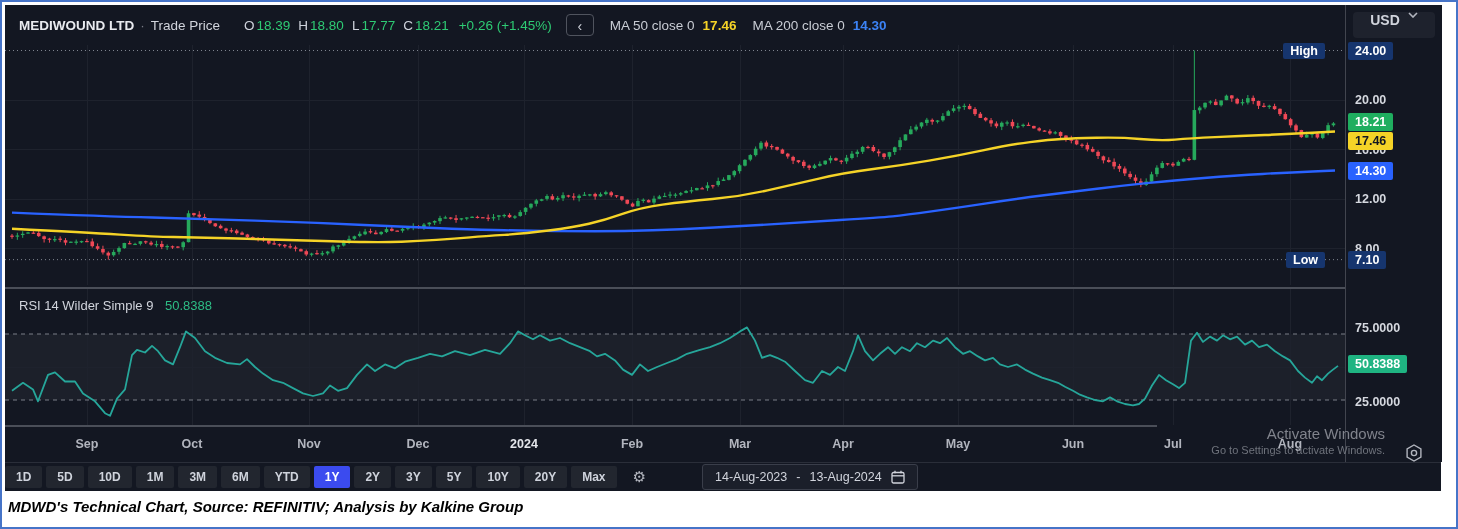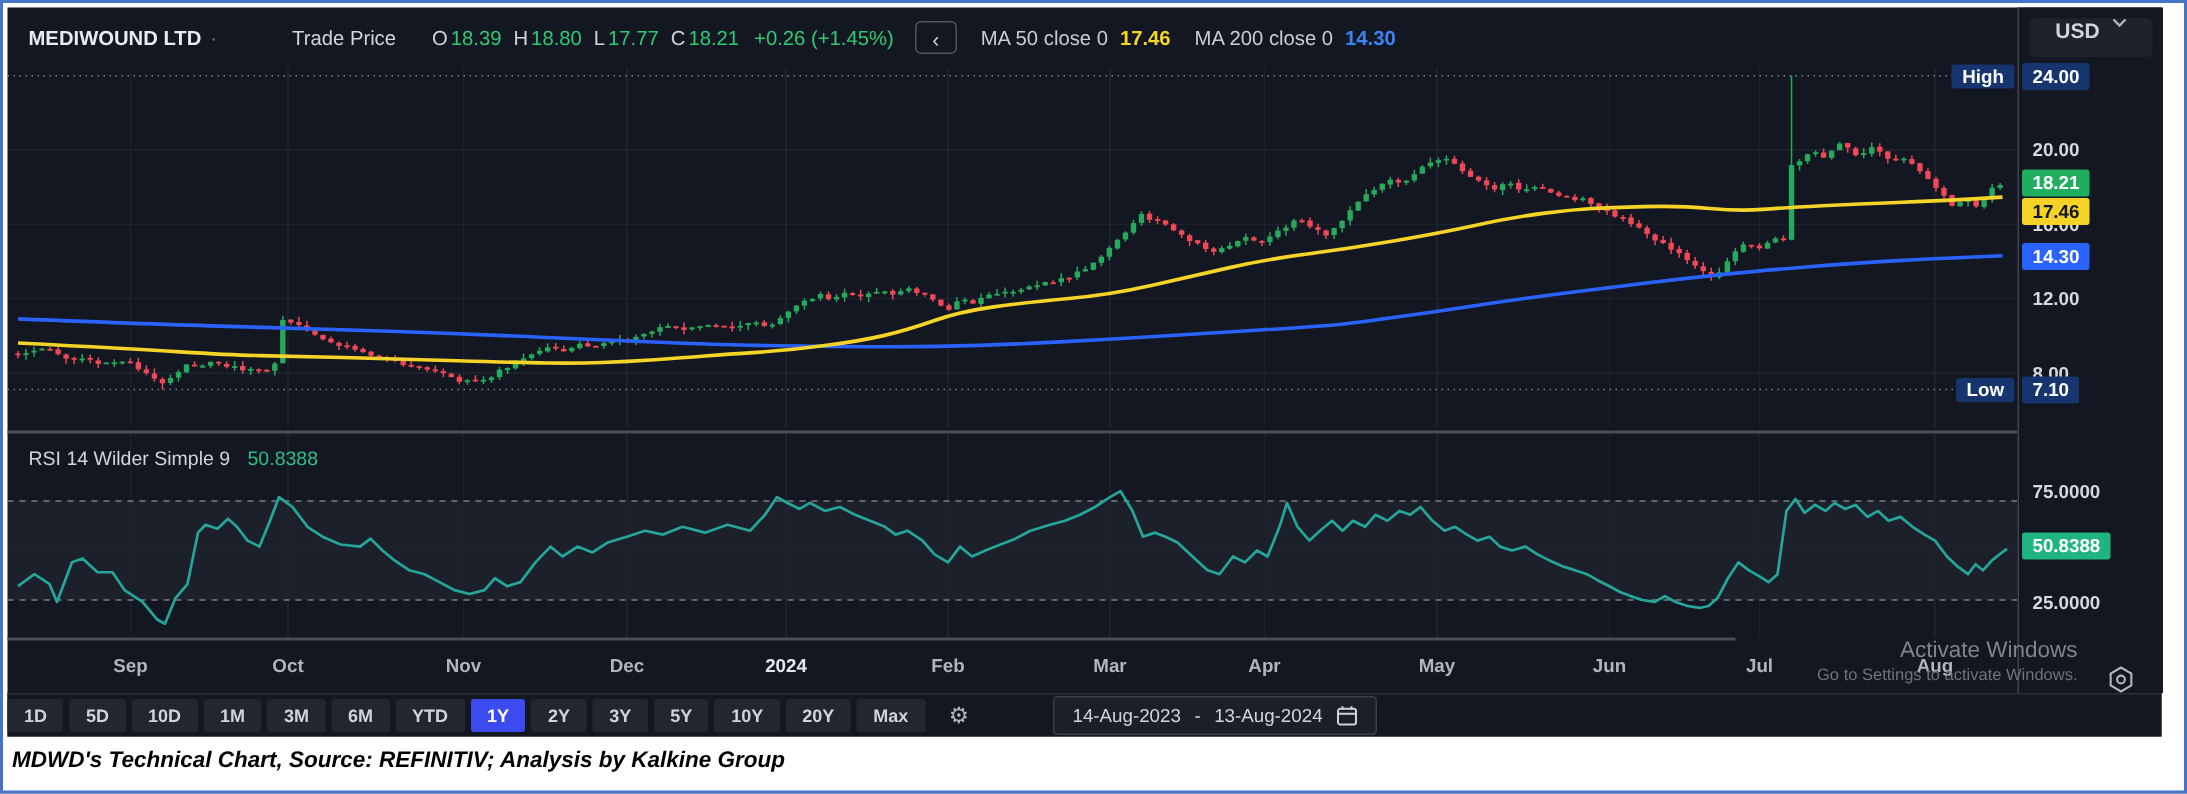--- a/index.html
+++ b/index.html
@@ -5,21 +5,21 @@
   html,body{margin:0;padding:0;background:#ffffff;width:1458px;height:529px;overflow:hidden;
     font-family:"Liberation Sans","DejaVu Sans",sans-serif;}
   .frame{position:absolute;inset:0;border:2px solid #4674c8;pointer-events:none;z-index:50;}
   .chart-app{position:absolute;left:5px;top:5px;width:1436px;height:486px;background:#131722;color:#d1d4dc;}
 
   
   .hdr{position:absolute;left:0;top:0;width:1340px;height:40px;display:flex;align-items:center;
        padding-left:14px;font-size:13.5px;white-space:nowrap;}
   .hdr .sym{color:#e8eaef;font-weight:600;}
   .hdr .sep{color:#787b86;margin:0 6px;}
-  .hdr .stype{color:#d1d4dc;margin-right:16px;margin-left:44px;}
+  .hdr .stype{color:#d1d4dc;margin-right:16px;}
   .hdr .olab{color:#cfd3dc;margin-left:8px;}
   .hdr .oval{color:#2ecb74;margin-left:2px;}
   .hdr .chg{color:#2ecb74;margin-left:10px;}
   .collapse-btn{margin-left:14px;width:28px;height:22px;border:1px solid #50545e;border-radius:4px;
        background:transparent;color:#d1d4dc;font-size:14px;line-height:20px;text-align:center;cursor:pointer;}
   .ma-lab{color:#c8ccd4;margin-left:16px;}
   .ma50v{color:#f5d327;margin-left:8px;font-weight:600;}
   .ma200v{color:#3c83f6;margin-left:8px;font-weight:600;}
 
   
@@ -34,21 +34,21 @@
   .t-label{position:absolute;top:10px;transform:translateX(-50%);font-size:12.5px;color:#b2b5be;font-weight:600;}
   .t-label.year{color:#e4e6eb;}
 
   
   .axis-col{position:absolute;left:1340px;top:0;width:96px;height:457px;border-left:1px solid #42454f;background:#131722;}
   .usd-btn{position:absolute;left:7px;top:7px;width:82px;height:26px;background:#1e222d;border-radius:4px;
        display:flex;justify-content:center;gap:8px;color:#d1d4dc;font-weight:600;font-size:14px;cursor:pointer;}
   .axis-tick{position:absolute;left:9px;transform:translateY(-50%);font-size:12.5px;font-weight:600;color:#d5d8df;}
   .badge{position:absolute;left:2px;transform:translateY(-50%);font-size:12.5px;font-weight:700;
        padding:2px 7px;border-radius:2px;color:#fff;}
-  .side-tag{position:absolute;right:98px;transform:translateY(-50%);font-size:12.5px;font-weight:700;
+  .side-tag{position:absolute;right:116px;transform:translateY(-50%);font-size:12.5px;font-weight:700;
        padding:1px 7px;border-radius:2px;background:#16356e;color:#fff;z-index:6;}
   .hexagon{position:absolute;left:58px;top:438px;cursor:pointer;}
 
   
   .toolbar{position:absolute;left:0;top:457px;width:1436px;height:29px;border-top:1px solid #2a2e39;
        background:#131722;display:flex;align-items:center;box-sizing:border-box;}
   .rng{height:22px;padding:0 11px;margin-right:4px;border:none;border-radius:2px;background:#22262f;
        color:#cfd3dc;font-size:12px;font-weight:600;cursor:pointer;font-family:inherit;}
   .rng.active{background:#3b4bef;color:#ffffff;}
   .gear{margin:0 6px;color:#b2b5be;font-size:15px;cursor:pointer;background:none;border:none;}

